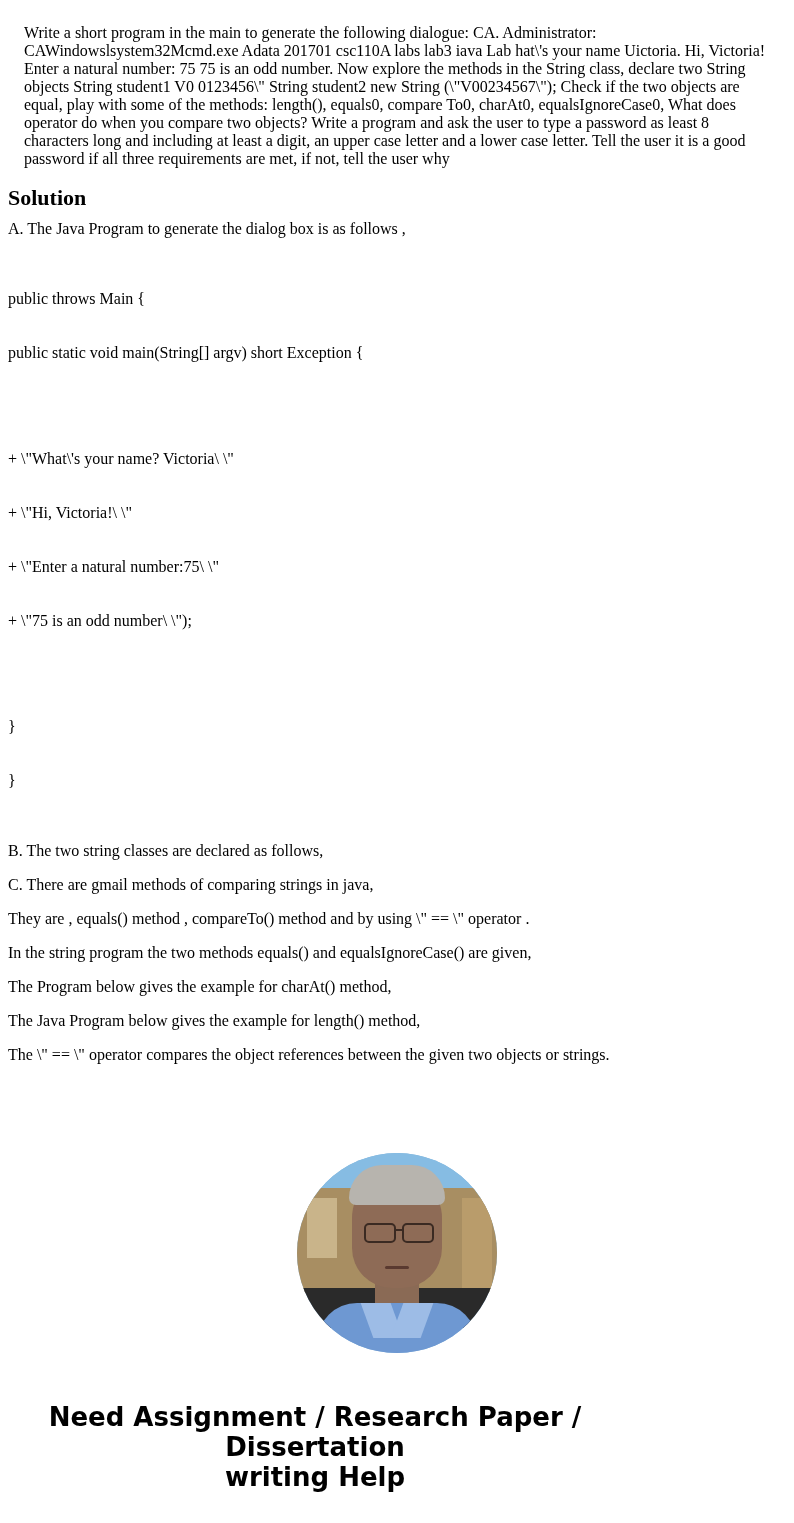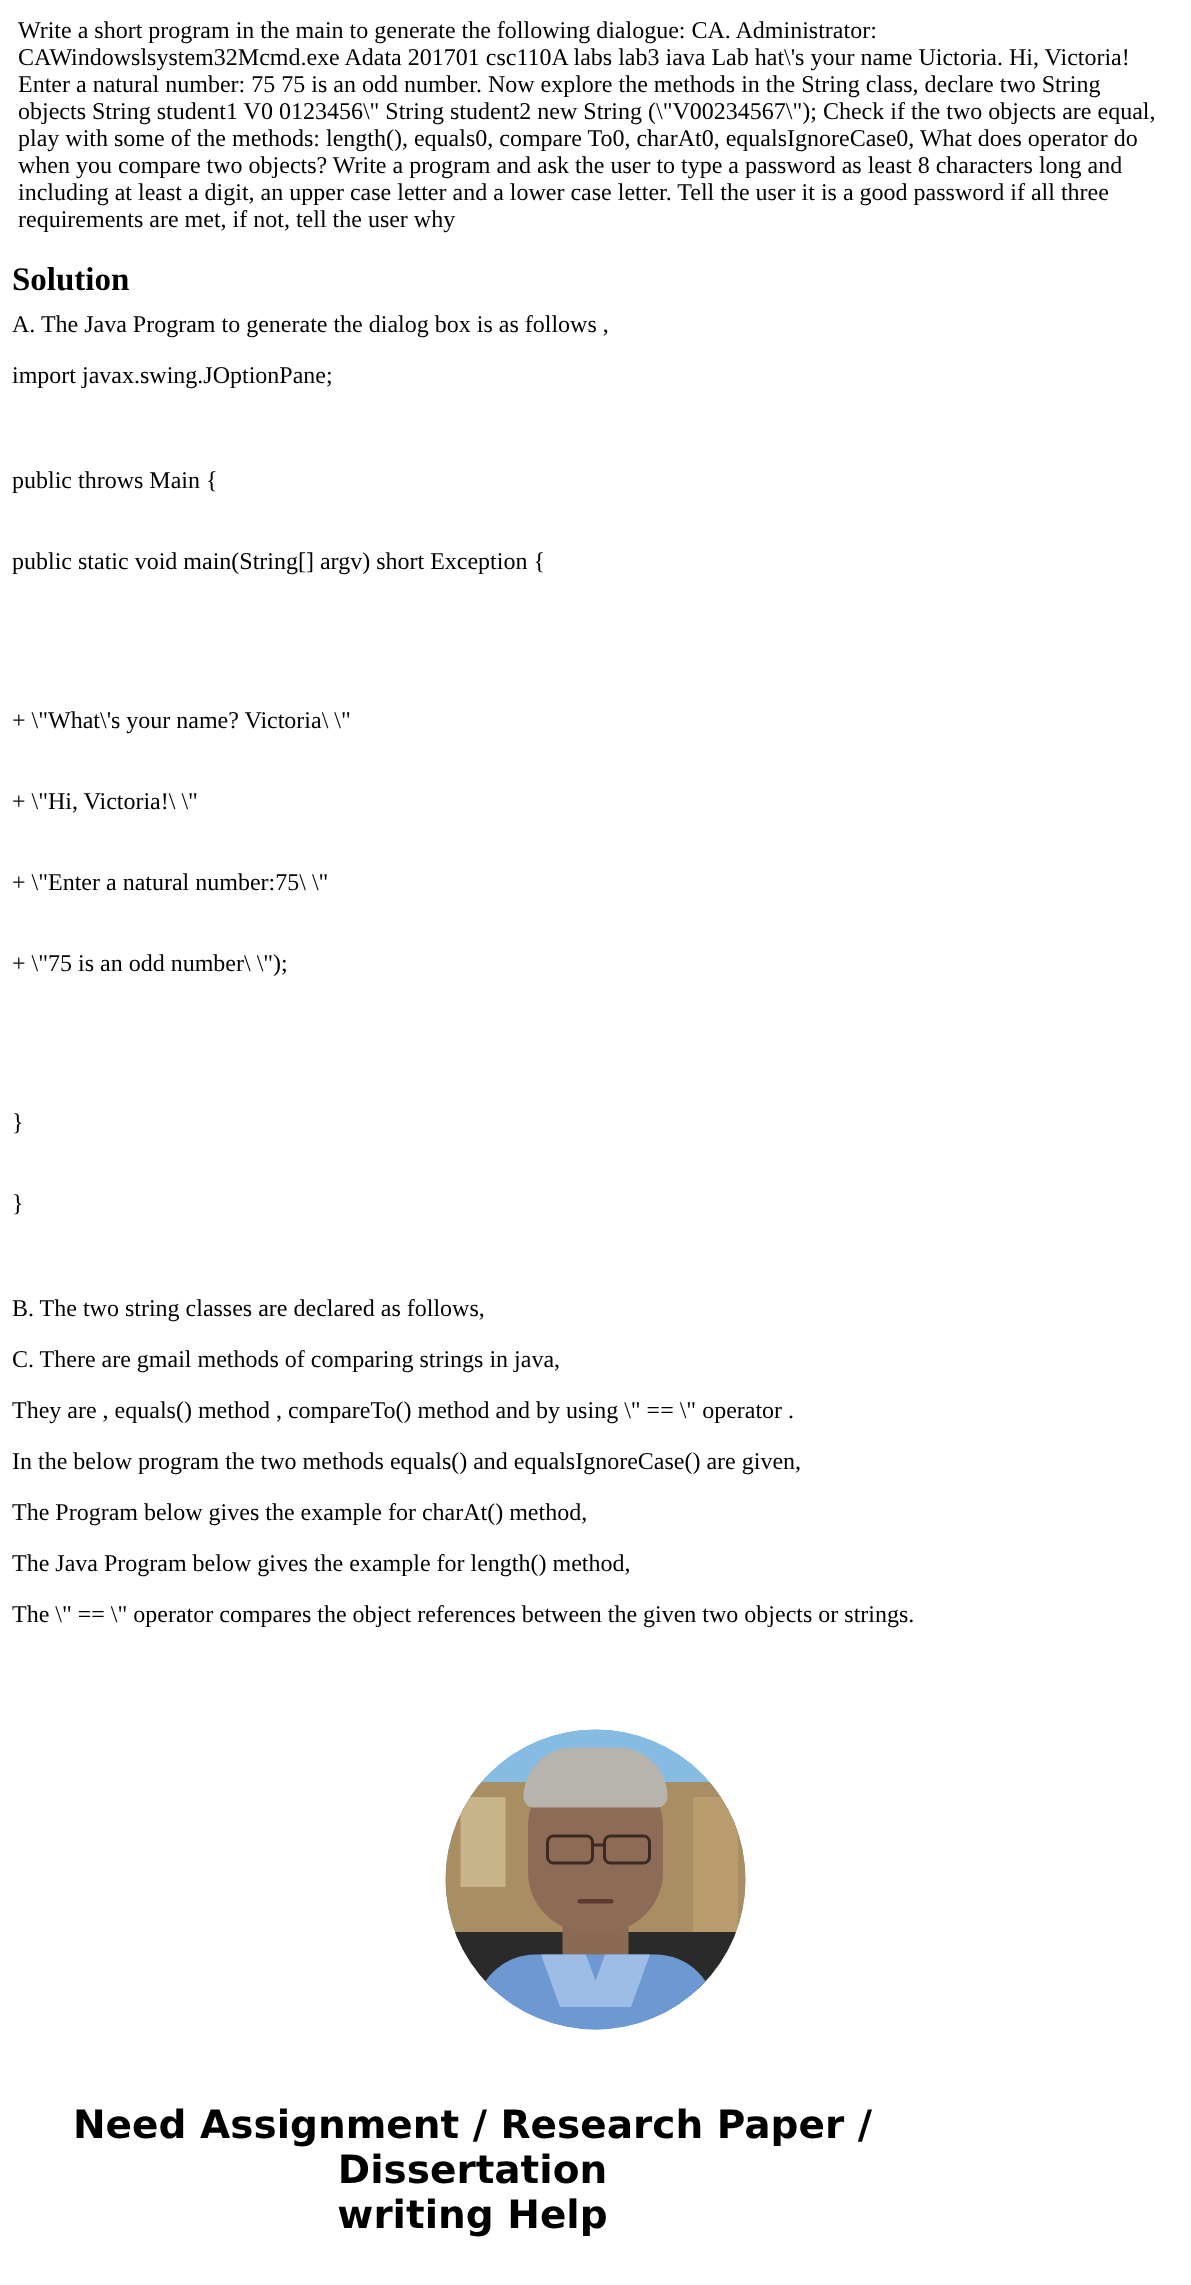--- a/index.html
+++ b/index.html
@@ -19,21 +19,21 @@
     }
     .content {
       position: absolute;
       left: 8px;
       top: 8px;
       width: 778px;
       height: 1114px;
       overflow: hidden;
     }
     .question {
-      margin: 4px;
+      margin: 16px;
     }
     h2.solution-heading {
       font-size: 22px;
       font-weight: bold;
       margin: 19px 0 11px 0;
       line-height: 22px;
     }
     .para {
       margin: 0 0 16px 0;
       white-space: pre-wrap;
@@ -85,21 +85,20 @@
   </style>
 </head>
 <body>
 
 <div class="content">
   <div class="question">Write a short program in the main to generate the following dialogue: CA. Administrator: CAWindowslsystem32Mcmd.exe Adata 201701 csc110A labs lab3 iava Lab hat\'s your name Uictoria. Hi, Victoria! Enter a natural number: 75 75 is an odd number. Now explore the methods in the String class, declare two String objects String student1 V0 0123456\" String student2 new String (\"V00234567\"); Check if the two objects are equal, play with some of the methods: length(), equals0, compare To0, charAt0, equalsIgnoreCase0, What does operator do when you compare two objects? Write a program and ask the user to type a password as least 8 characters long and including at least a digit, an upper case letter and a lower case letter. Tell the user it is a good password if all three requirements are met, if not, tell the user why</div>
 
   <h2 class="solution-heading">Solution</h2>
 
   <div class="para">A. The Java Program to generate the dialog box is as follows ,</div>
-  <div class="para">import javax.swing.JOptionPane;</div>
 
   <div class="para">
     <span class="code-line">public throws Main {</span>
     <span class="code-line">public static void main(String[] argv) short Exception {</span>
   </div>
 
   <div class="para">
     <span class="code-line">+ \"What\'s your name? Victoria\ \"</span>
     <span class="code-line">+ \"Hi, Victoria!\ \"</span>
     <span class="code-line">+ \"Enter a natural number:75\ \"</span>
@@ -107,21 +106,21 @@
   </div>
 
   <div class="para">
     <span class="code-line">}</span>
     <span class="code-line">}</span>
   </div>
 
   <div class="para">B. The two string classes are declared as follows,</div>
   <div class="para">C. There are gmail methods of comparing strings in java,</div>
   <div class="para">They are , equals() method , compareTo() method and by using \" == \" operator .</div>
-  <div class="para">In the below program the two methods equals() and equalsIgnoreCase() are given,</div>
+  <div class="para">In the string program the two methods equals() and equalsIgnoreCase() are given,</div>
   <div class="para">The Program below gives the example for charAt() method,</div>
   <div class="para">The Java Program below gives the example for length() method,</div>
   <div class="para">The \" == \" operator compares the object references between the given two objects or strings.</div>
 
 </div>
 
 <div class="avatar-wrap">
   <div class="av-sky"></div>
   <div class="av-wall"></div>
   <div class="av-wall2"></div>

